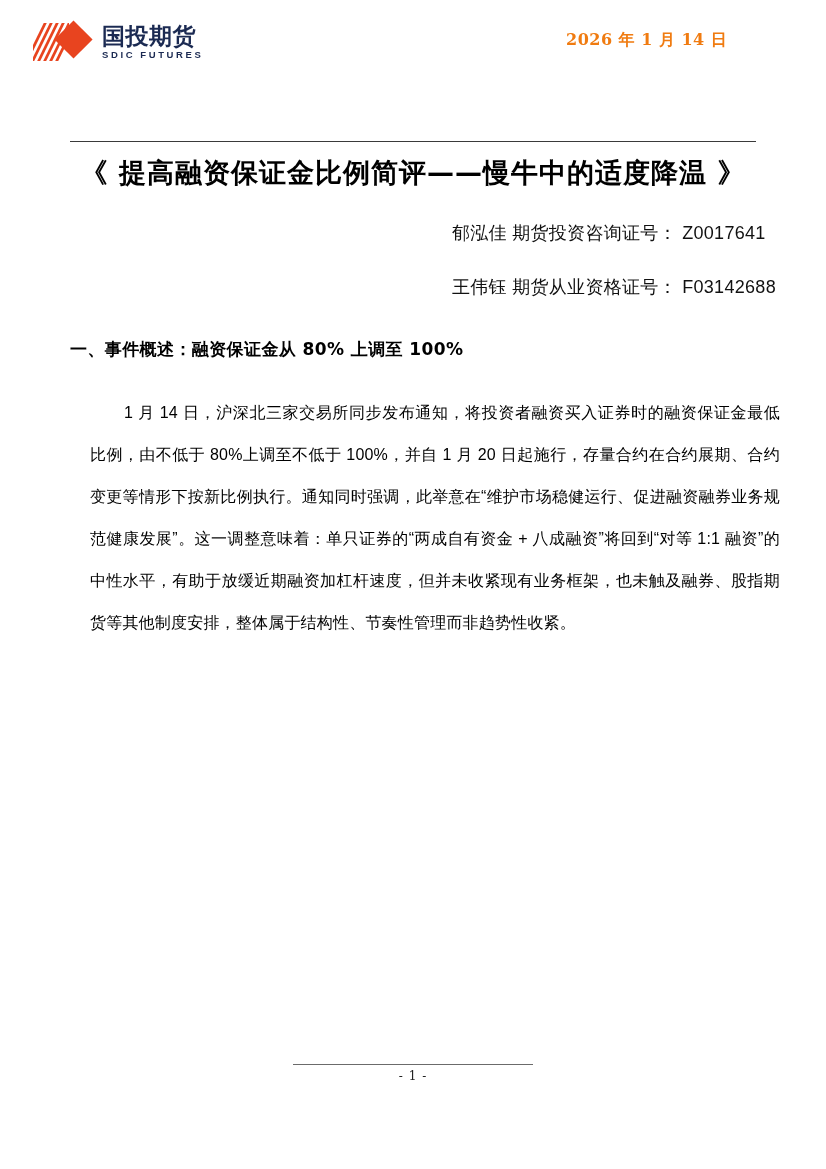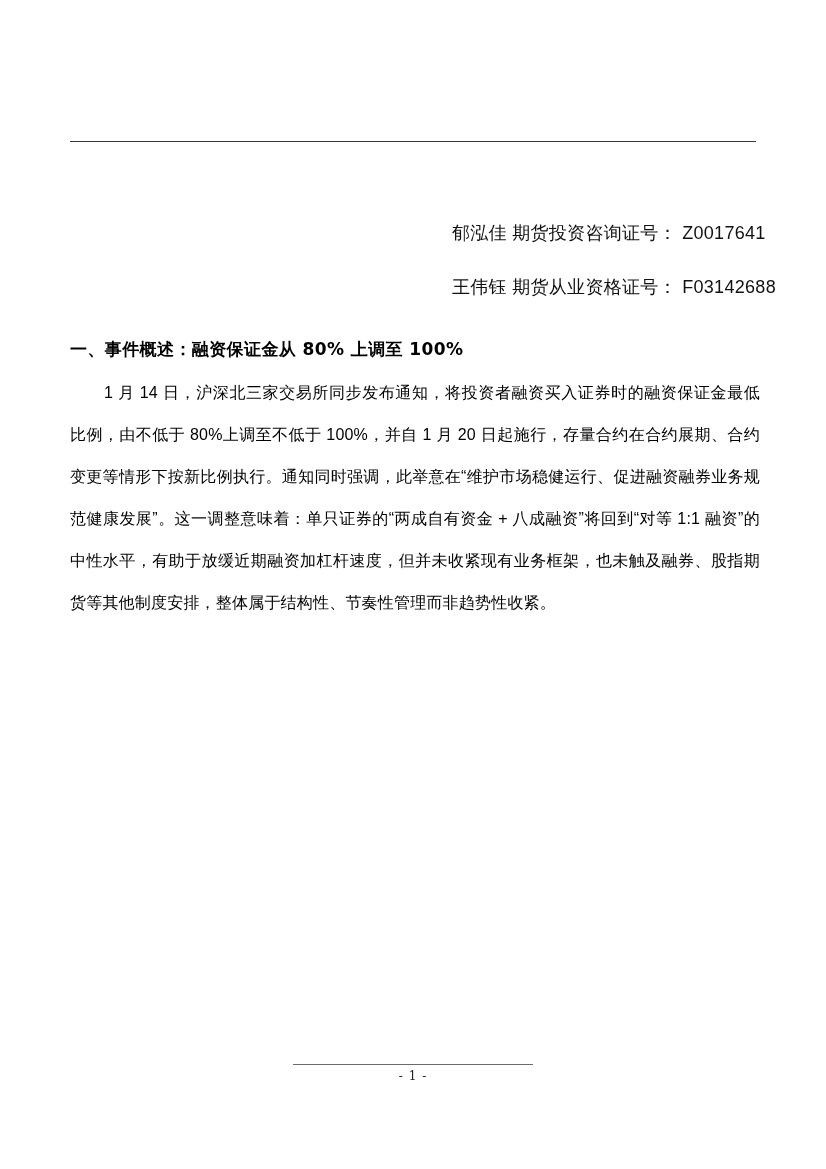--- a/index.html
+++ b/index.html
@@ -160,21 +160,21 @@
     left: 70px;
     width: 690px;
     font-size: 16px;
     line-height: 42px;
     color: #000000;
     text-align: justify;
     text-justify: inter-ideograph;
     text-indent: 34px;
     letter-spacing: 0.2px;
   }
-  .para-1 { top: 372px; }
+  .para-1 { top: 392px; margin-left: 20px; }
   .para-2 { top: 797px; }
 
   
   .footer {
     position: absolute;
     left: 70px;
     top: 1064px;
     width: 686px;
     text-align: center;
   }
@@ -189,23 +189,46 @@
     color: #222222;
     letter-spacing: 1px;
     font-family: "DejaVu Serif", "Liberation Serif", serif;
   }
 </style>
 </head>
 <body>
 
 <div class="page">
 
+  <div class="header">
+
+    <div class="logo">
+      <div class="logo-mark">
+        <div class="logo-stripes">
+          <span></span>
+            <span></span>
+            <span></span>
+            <span></span>
+            <span></span>
+            <span></span>
+        </div>
+        <div class="logo-diamond"></div>
+      </div>
+      <div class="logo-text">
+        <div class="logo-cn">国投期货</div>
+        <div class="logo-en">SDIC FUTURES</div>
+      </div>
+    </div>
+
+    <div class="header-date">2026 年 1 月 14 日</div>
+  </div>
 
   <div class="top-rule"></div>
 
+  <div class="doc-title">《 提高融资保证金比例简评——慢牛中的适度降温 》</div>
 
   <div class="author-line author-1">郁泓佳  期货投资咨询证号： Z0017641</div>
   <div class="author-line author-2">王伟钰  期货从业资格证号： F03142688</div>
 
   <div class="section-heading heading-1">一、事件概述：融资保证金从 80% 上调至 100%</div>
   <div class="body-para para-1">1 月 14 日，沪深北三家交易所同步发布通知，将投资者融资买入证券时的融资保证金最低比例，由不低于 80%上调至不低于 100%，并自 1 月 20 日起施行，存量合约在合约展期、合约变更等情形下按新比例执行。通知同时强调，此举意在“维护市场稳健运行、促进融资融券业务规范健康发展”。这一调整意味着：单只证券的“两成自有资金 + 八成融资”将回到“对等 1:1 融资”的中性水平，有助于放缓近期融资加杠杆速度，但并未收紧现有业务框架，也未触及融券、股指期货等其他制度安排，整体属于结构性、节奏性管理而非趋势性收紧。</div>
 
 
   <div class="footer">
     <div class="footer-rule"></div>

